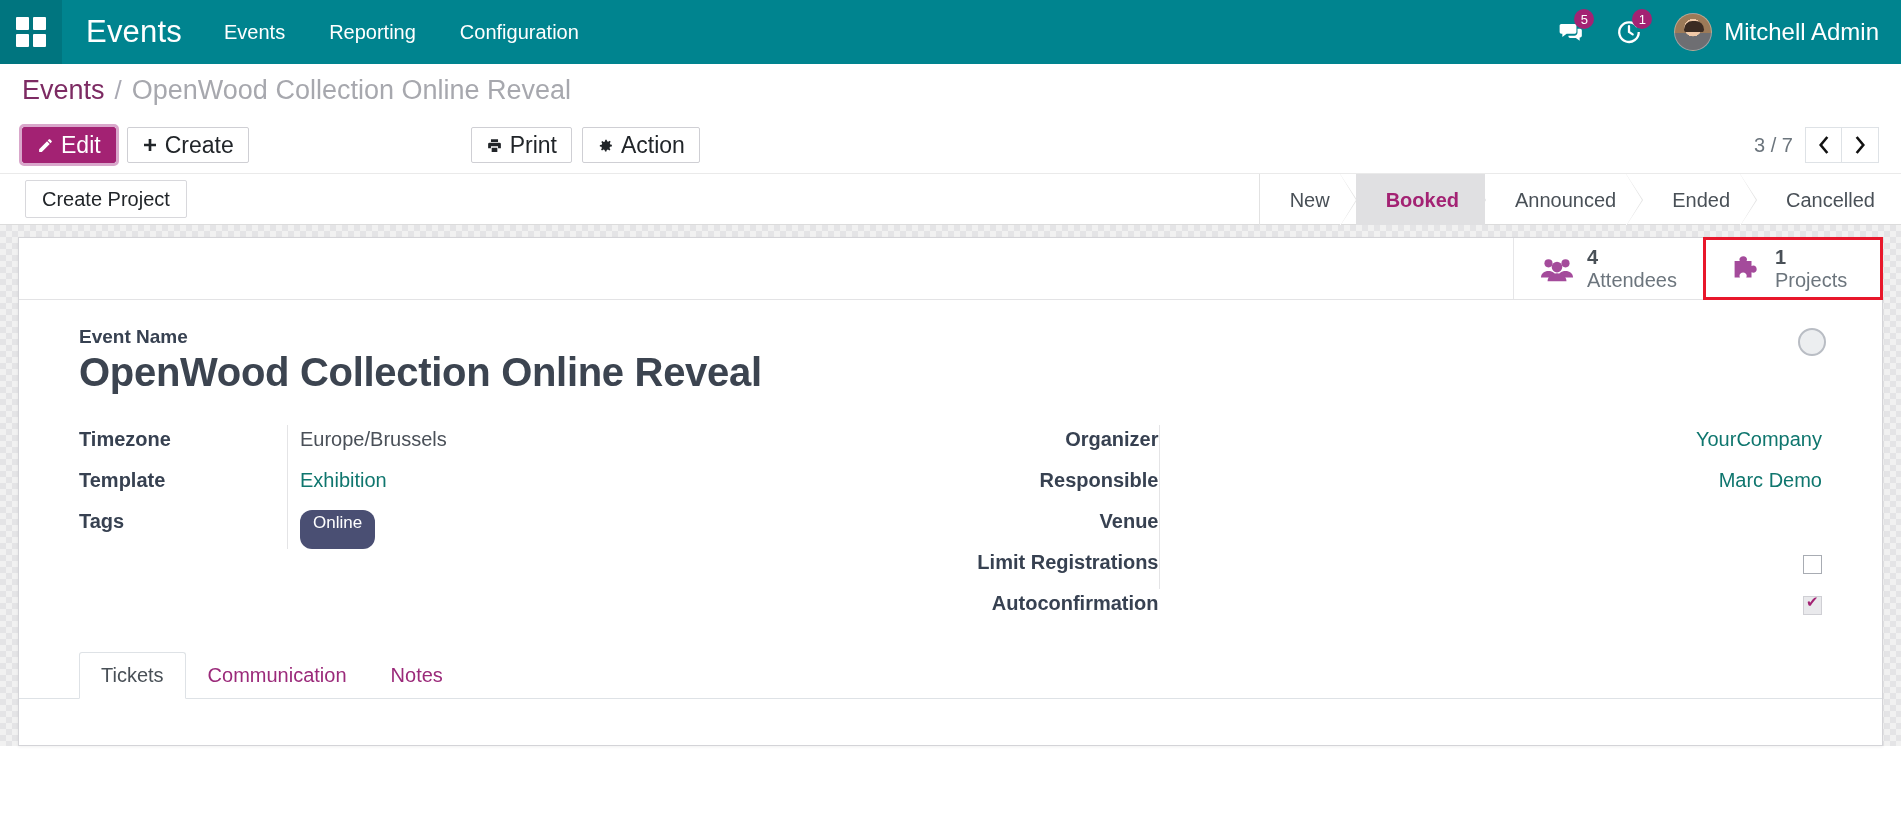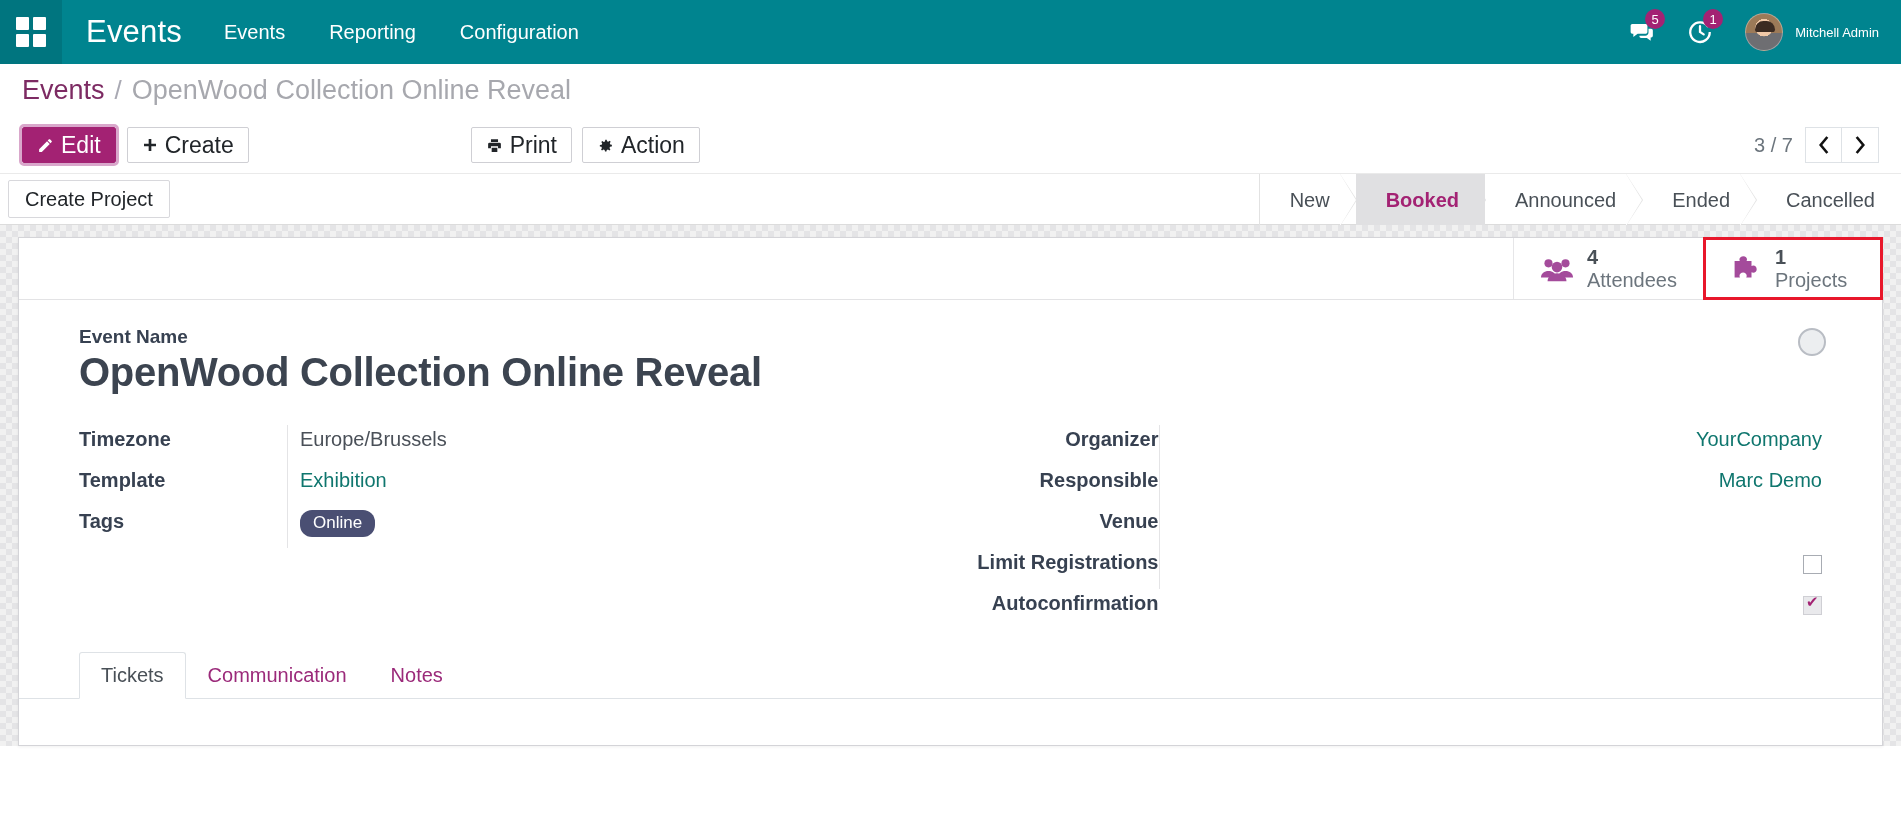--- a/index.html
+++ b/index.html
@@ -80,21 +80,21 @@
       radial-gradient(circle at 50% 38%, #f0c9a8 0 30%, rgba(0,0,0,0) 31%),
       linear-gradient(180deg,#9c7a58 0 52%, #6e6e72 52% 100%);
     border: 1px solid rgba(255,255,255,.35);
     position: relative; overflow: hidden;
   }
   .avatar-img:after {
     content: ""; position: absolute; left: 9px; top: 7px;
     width: 20px; height: 11px; border-radius: 10px 10px 3px 3px;
     background: #3b2b22;
   }
-  .user-name { font-size: 13px; white-space: nowrap; }
+  .user-name { font-size: 24px; white-space: nowrap; }
 
   
   .breadcrumb-bar {
     height: 53px;
     display: flex; align-items: center;
     padding: 0 22px;
     background: #ffffff;
   }
   .crumb-root {
     font-size: 27px; color: #7d2b63; cursor: pointer;
@@ -147,21 +147,21 @@
   }
   .pager-btn + .pager-btn { border-left: none; }
 
   
   .status-row {
     height: 52px;
     background: #ffffff;
     border-top: 1px solid #eaeaea;
     border-bottom: 1px solid #dcdcdc;
     display: flex; align-items: center;
-    padding-left: 8px;
+    padding-left: 25px;
     position: relative;
   }
   .btn-createproject {
     height: 38px;
     border: 1px solid #d8d8dc;
     background: #fff;
     font-size: 20px; color: #212529;
     padding: 0 16px; cursor: pointer;
     border-radius: 2px;
   }
@@ -279,21 +279,21 @@
   }
   .fvalue.no-border { border-left: 1px solid transparent; }
   .link { color: #0f766e; cursor: pointer; }
   .arrow-glyph { color: #4a5058; padding: 0 10px; font-size: 20px; }
   .tag-pill {
     display: inline-block;
     background: #4a4f73;
     color: #ffffff;
     font-size: 17px;
     border-radius: 12px;
-    padding: 3px 13px 4px 13px;
+    padding: 3px 13px 16px 13px;
     margin-top: -1px;
   }
   .cbox {
     width: 19px; height: 19px;
     border: 1px solid #a8acb3;
     background: #fff;
     display: inline-block;
     margin-top: 4px;
     cursor: pointer;
   }

